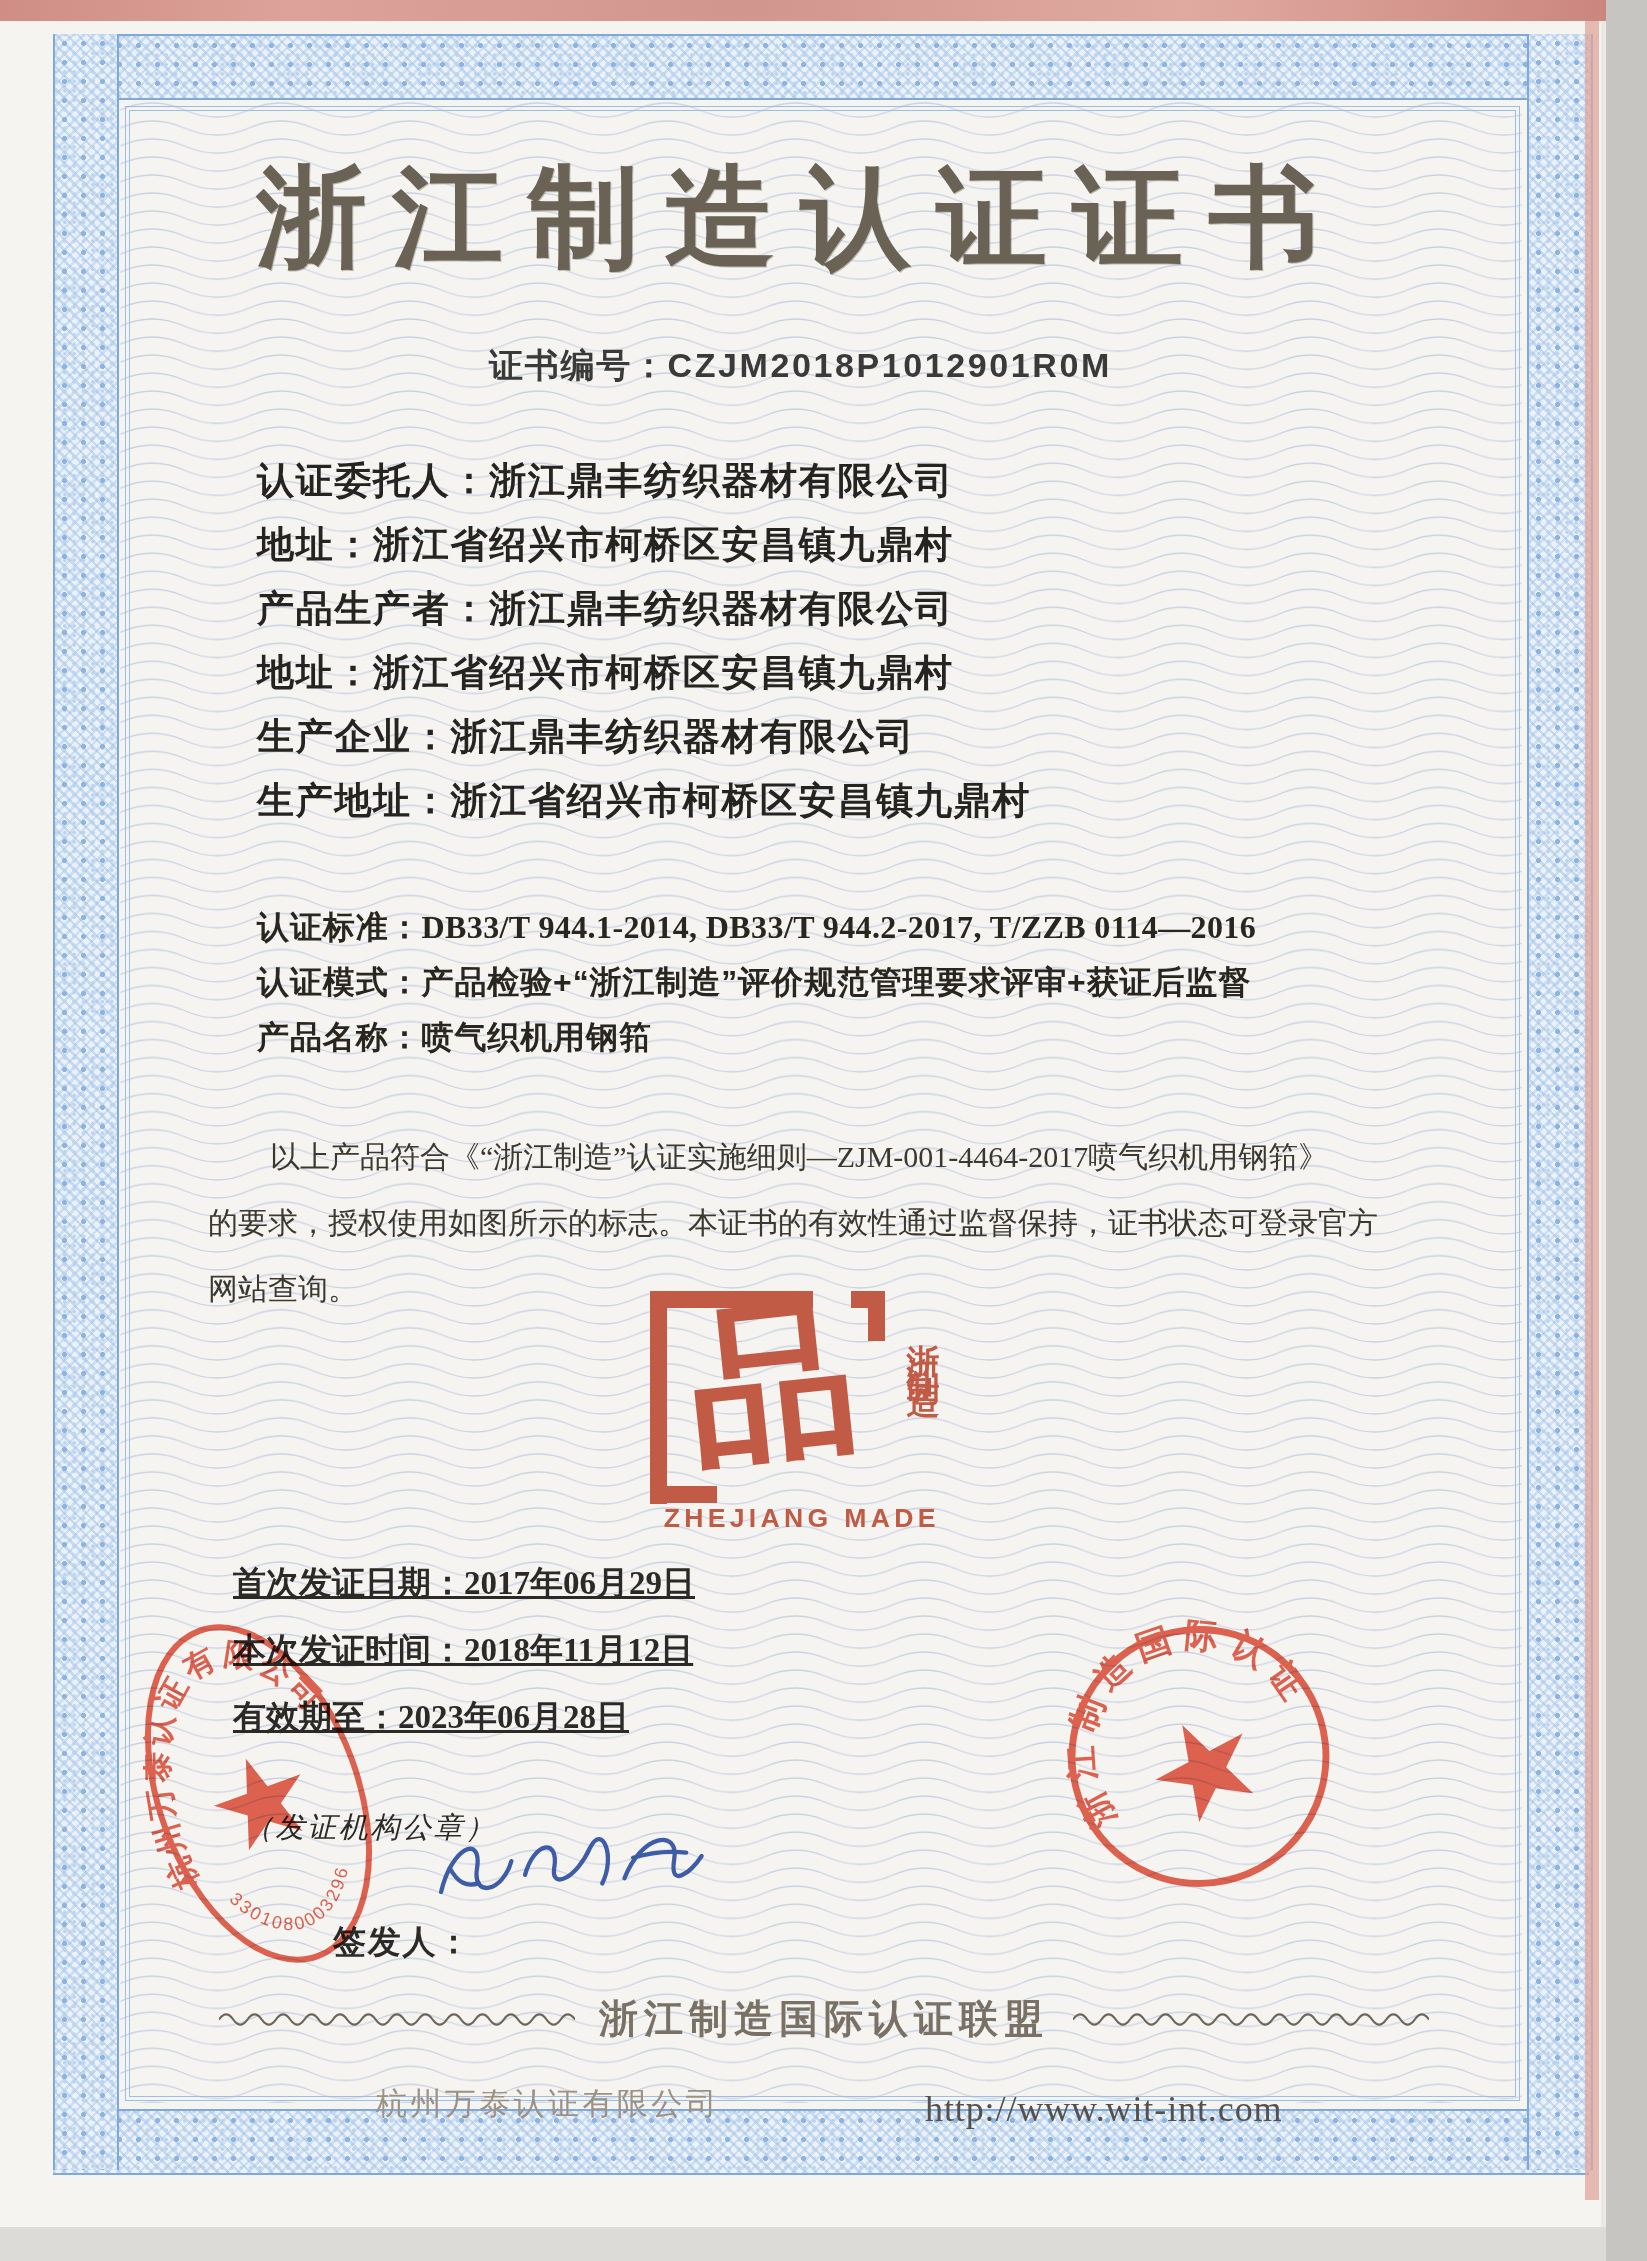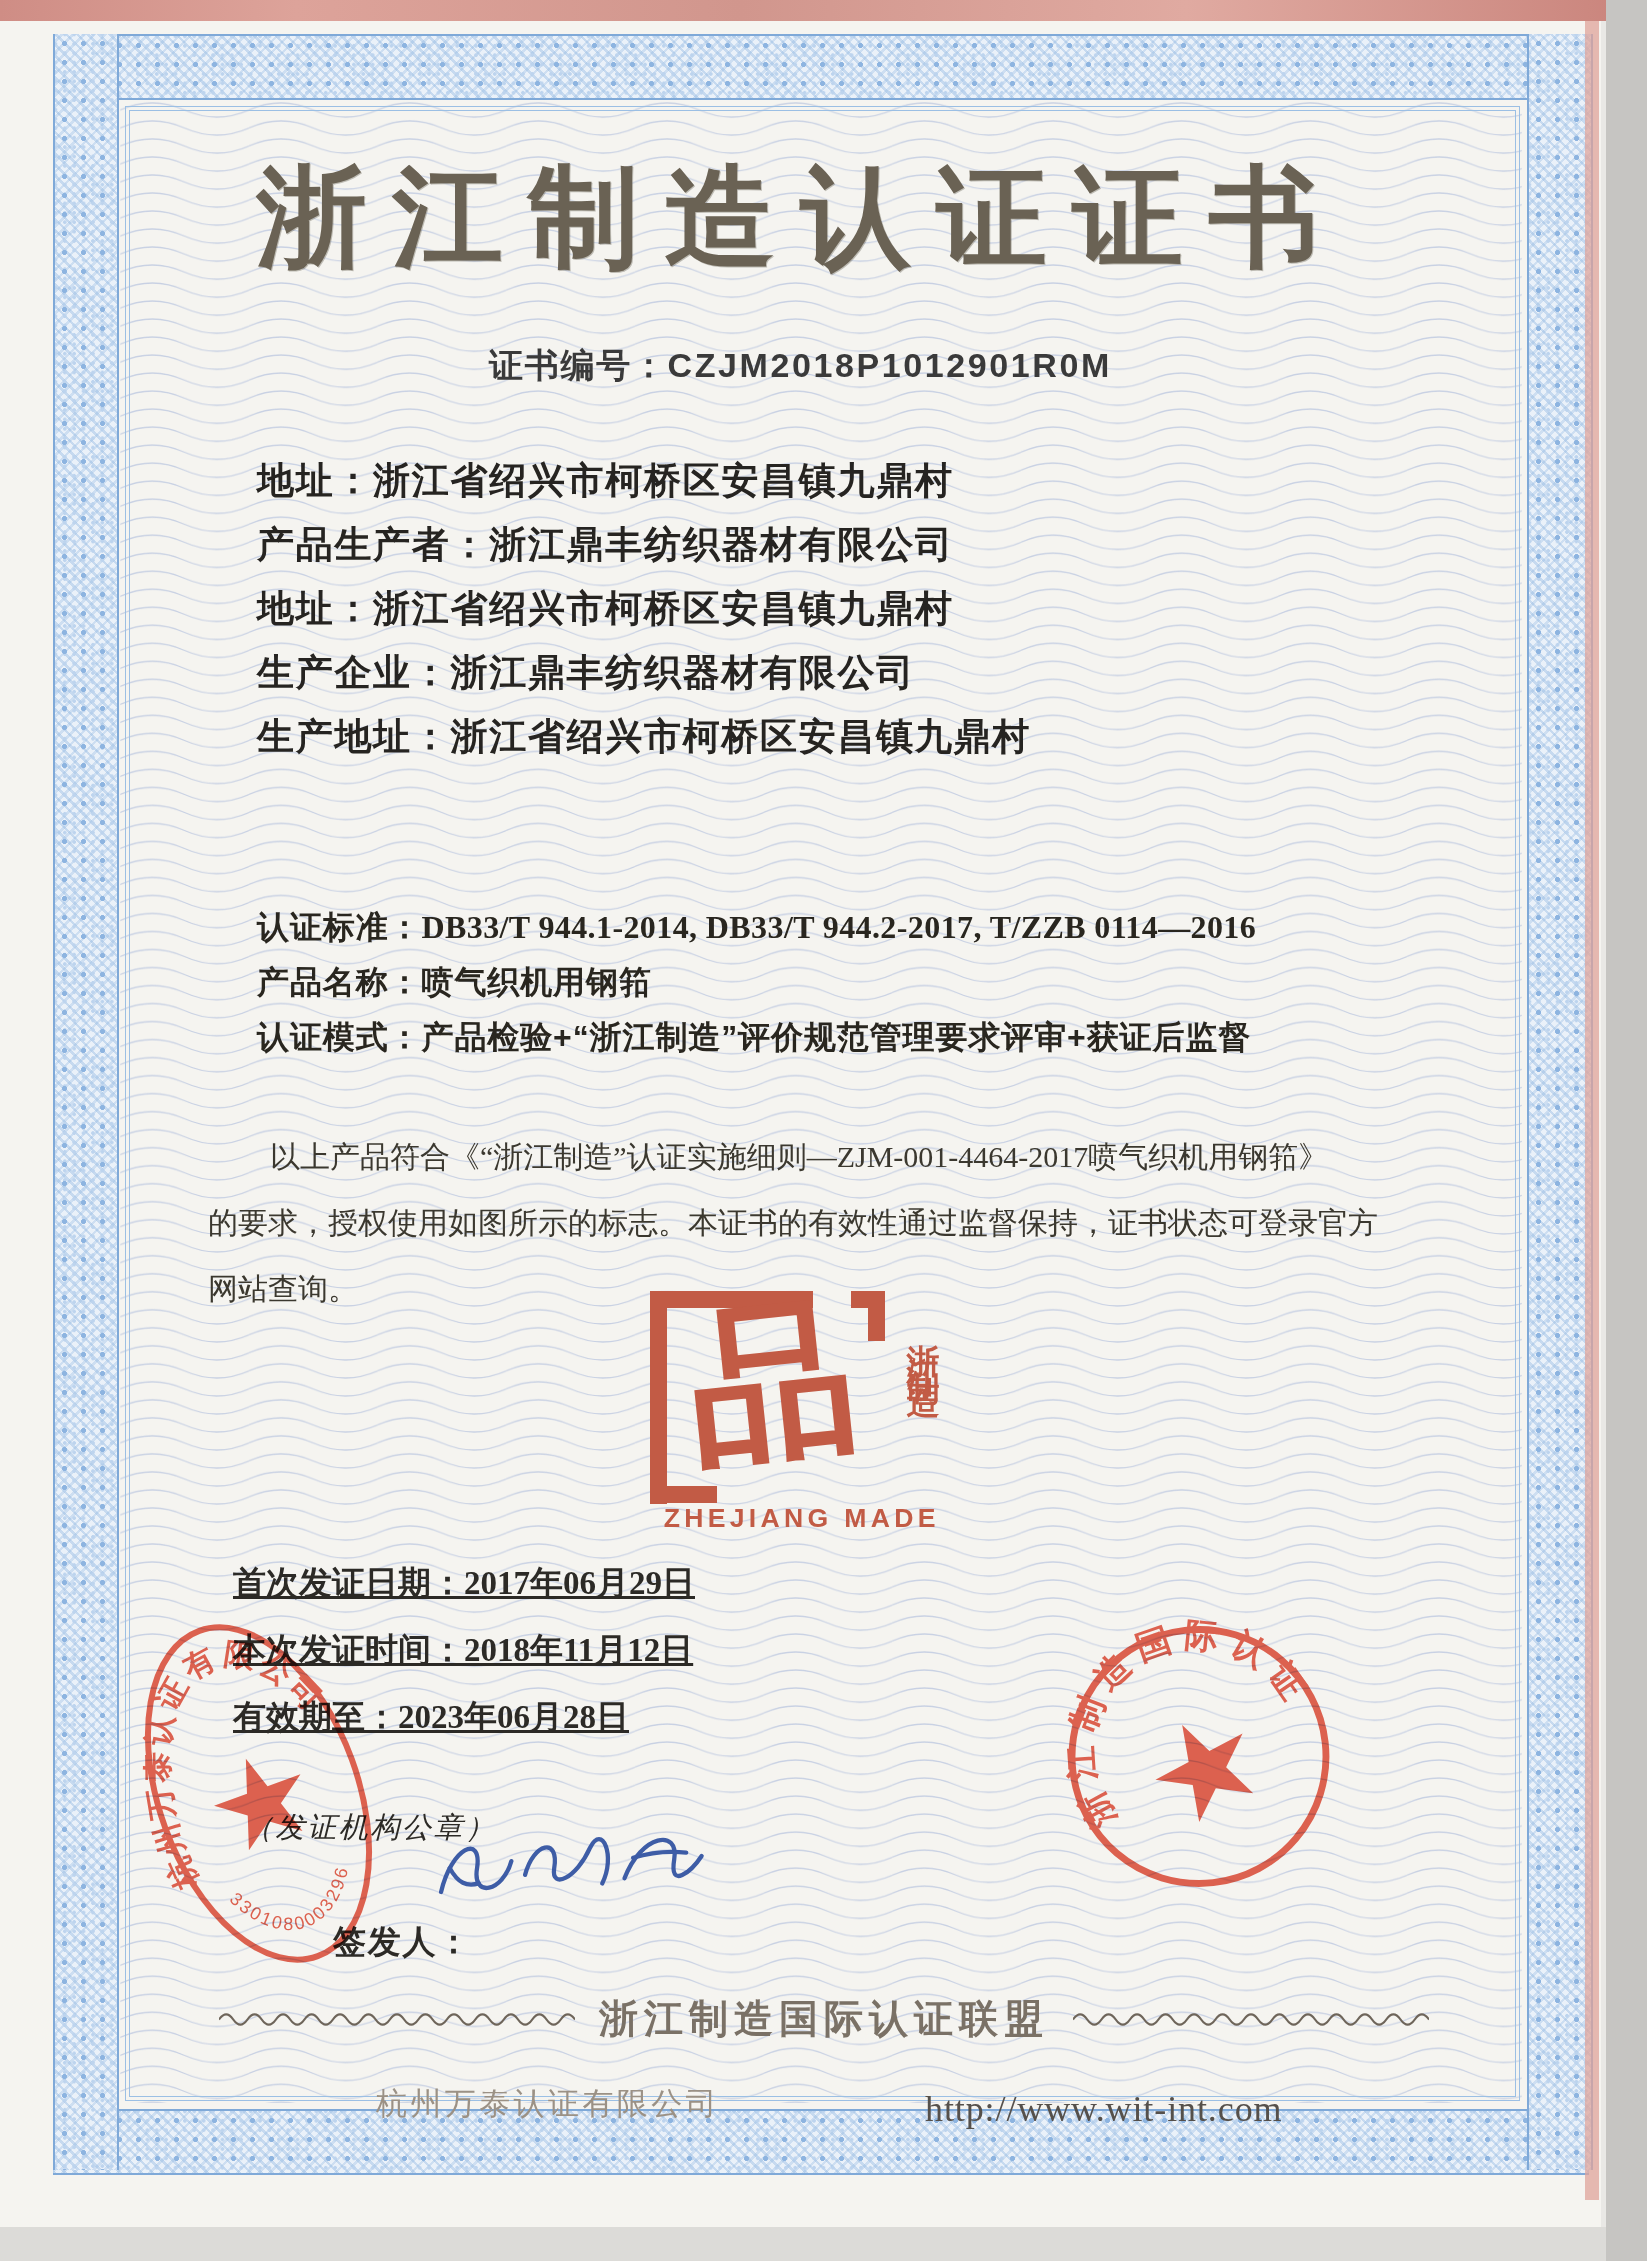--- a/index.html
+++ b/index.html
@@ -113,31 +113,32 @@
   <div class="right-gray-edge"></div>
   <div class="bottom-gray-edge"></div>
 
   <div class="cert-title">浙江制造认证证书</div>
 
   <div class="cert-no">
     <span>证书编号：</span><span class="num">CZJM2018P1012901R0M</span>
   </div>
 
   <div class="fields">
+    <div class="field-row"><span>认证委托人：</span><span>浙江鼎丰纺织器材有限公司</span></div>
     <div class="field-row"><span>地址：</span><span>浙江省绍兴市柯桥区安昌镇九鼎村</span></div>
     <div class="field-row"><span>产品生产者：</span><span>浙江鼎丰纺织器材有限公司</span></div>
     <div class="field-row"><span>地址：</span><span>浙江省绍兴市柯桥区安昌镇九鼎村</span></div>
     <div class="field-row"><span>生产企业：</span><span>浙江鼎丰纺织器材有限公司</span></div>
     <div class="field-row"><span>生产地址：</span><span>浙江省绍兴市柯桥区安昌镇九鼎村</span></div>
   </div>
 
   <div class="specs">
     <div class="spec-row"><span class="lbl">认证标准：</span><span class="val">DB33/T 944.1-2014, DB33/T 944.2-2017, T/ZZB 0114—2016</span></div>
+    <div class="spec-row"><span class="lbl">认证模式：</span><span class="lbl">产品检验+“浙江制造”评价规范管理要求评审+获证后监督</span></div>
     <div class="spec-row"><span class="lbl">产品名称：</span><span class="lbl">喷气织机用钢筘</span></div>
-    <div class="spec-row"><span class="lbl">认证模式：</span><span class="lbl">产品检验+“浙江制造”评价规范管理要求评审+获证后监督</span></div>
   </div>
 
   <div class="statement">
     <div class="s-line indent">以上产品符合《“浙江制造”认证实施细则—ZJM-001-4464-2017喷气织机用钢筘》</div>
     <div class="s-line">的要求，授权使用如图所示的标志。本证书的有效性通过监督保持，证书状态可登录官方</div>
     <div class="s-line">网站查询。</div>
   </div>
 
   <div class="logo">
     <div class="bar" style="left:0;top:8.6px;width:17px;height:213px;"></div>

